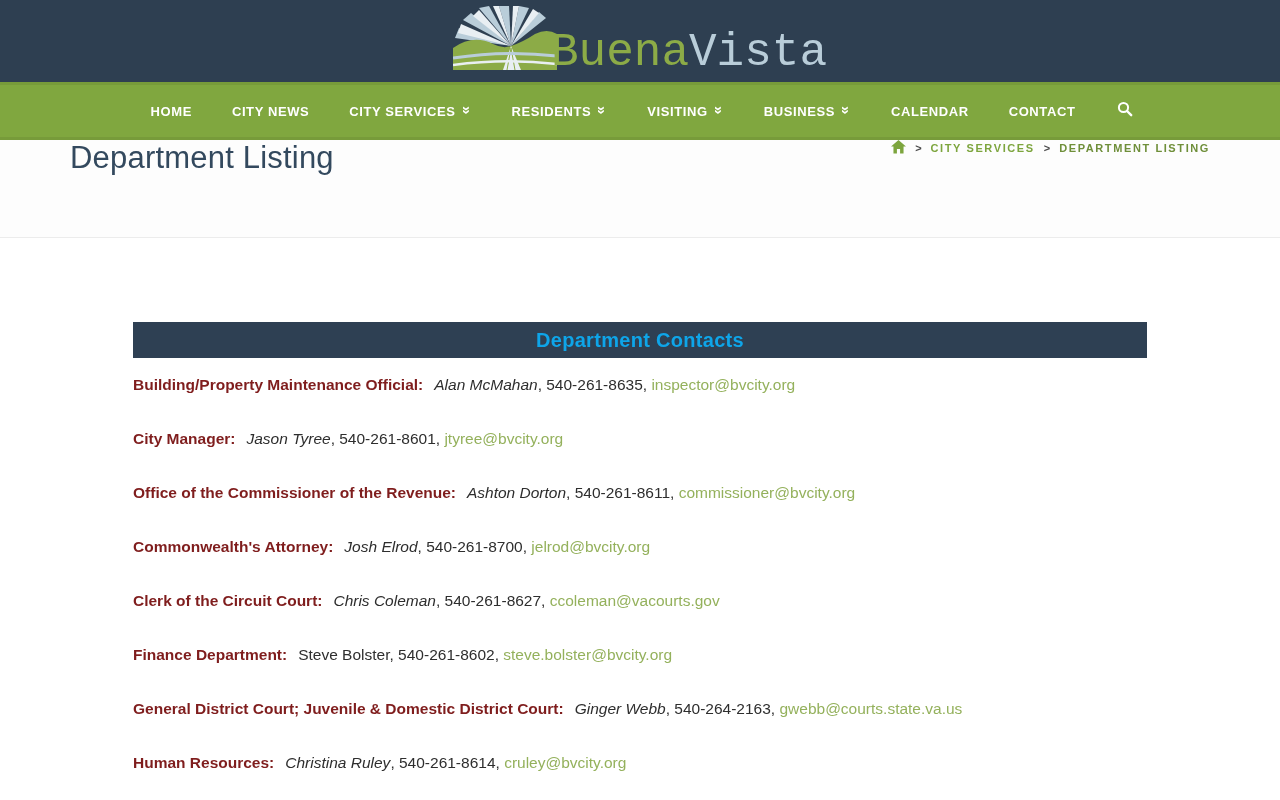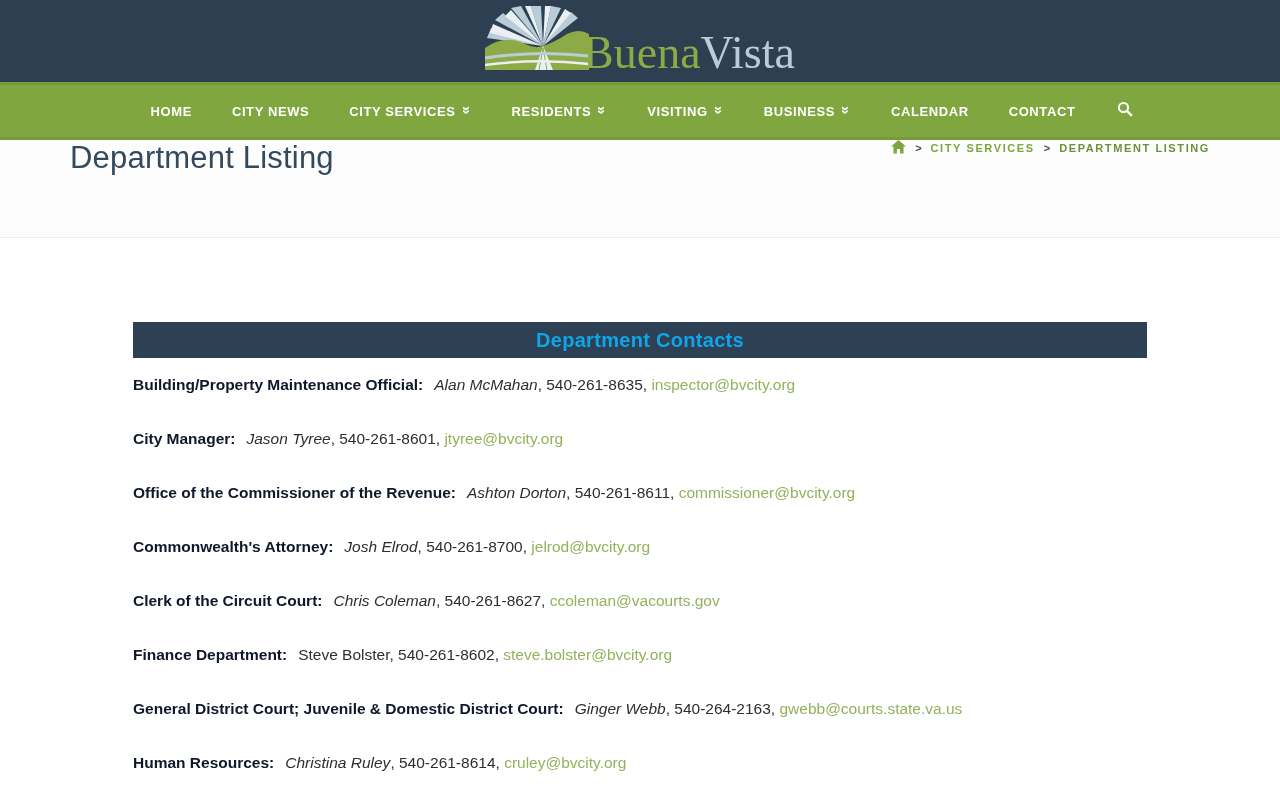--- a/index.html
+++ b/index.html
@@ -11,21 +11,21 @@
   }
 
   
   .site-header {
     height:82px; background:#2e3f51;
     display:flex; align-items:center; justify-content:center;
   }
   .logo { display:flex; align-items:flex-end; }
   .logo-mark { margin-right:-6px; margin-bottom:2px; }
   .logo-text {
-    font-family:Liberation Serif, serif;
+    font-family:Liberation Mono, monospace;
     font-size:46px; line-height:1; letter-spacing:0;
   }
   .logo-buena { color:#8cab47; }
   .logo-vista { color:#b9cdd9; }
 
   
   .main-nav {
     height:58px; background:#80a73f;
     display:flex; align-items:center; justify-content:center;
     box-shadow: inset 0 3px 0 rgba(0,0,0,0.07), inset 0 -3px 0 rgba(0,0,0,0.07);
@@ -64,21 +64,21 @@
   .content { padding:84px 133px 0 133px; }
   .contacts-banner {
     background:#2e4053; color:#0ea5e9;
     height:36px; line-height:36px; text-align:center;
     font-size:20px; font-weight:bold; letter-spacing:0.3px;
   }
   .contact-row {
     margin-top:35px; font-size:15.5px; line-height:19px; color:#2e2e2e;
   }
   .contact-row:first-of-type { margin-top:17px; }
-  .contact-label { font-weight:bold; color:#0f172a; margin-right:11px; }
+  .contact-label { font-weight:bold; color:#7f1d1d; margin-right:11px; }
   .contact-name.italic { font-style:italic; }
   .contact-email { color:#94b15c; text-decoration:none; cursor:pointer; }
   .contact-email.italic { }
 </style>
 </head>
 <body>
 
 <header class="site-header">
   <div class="logo">
     <span class="logo-mark">

